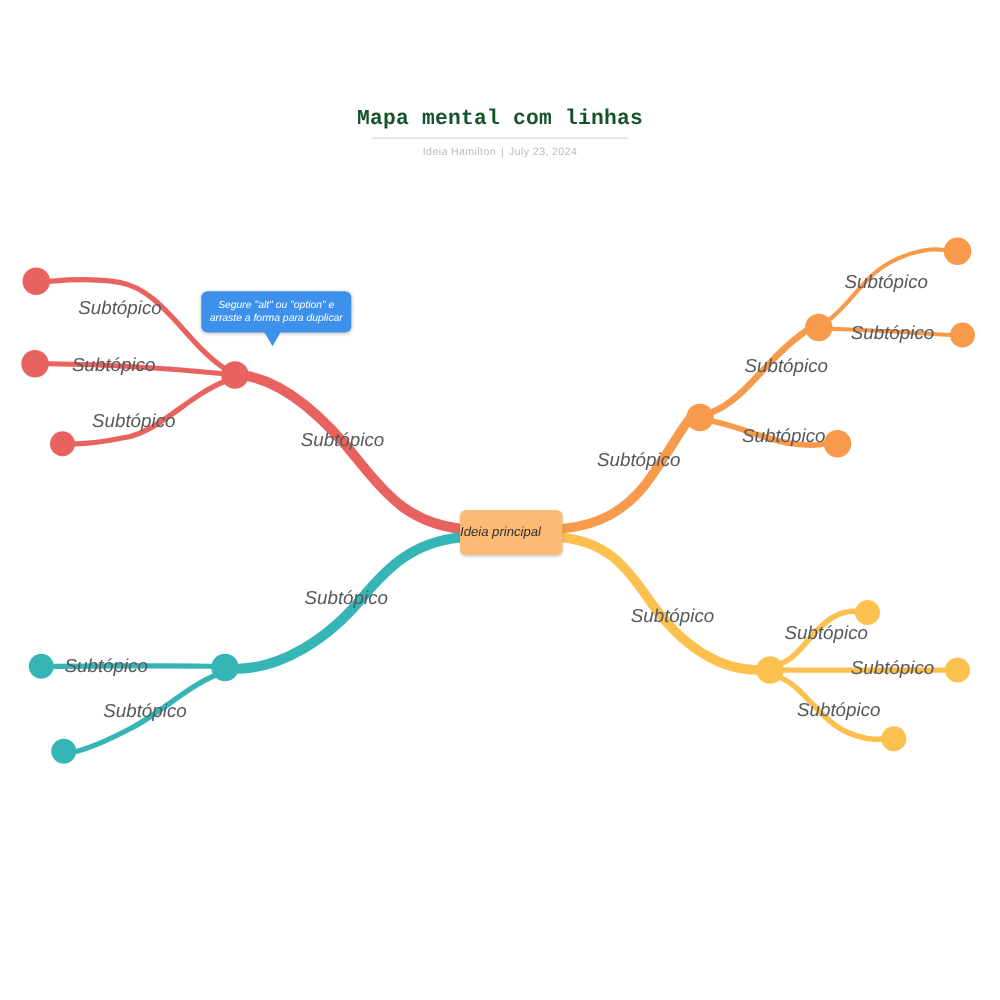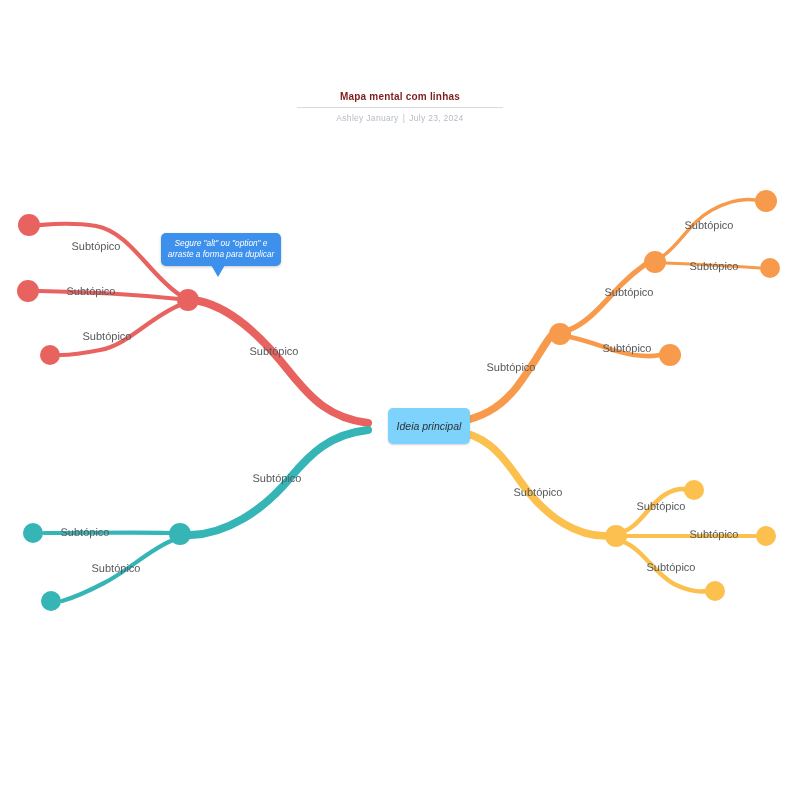--- a/index.html
+++ b/index.html
@@ -21,64 +21,65 @@
     height: 800px;
   }
   .doc-header {
     position: absolute;
     top: 86px;
     left: 0;
     width: 800px;
     text-align: center;
   }
   .doc-title {
-    font-size: 10px;
+    font-size: 17px;
     font-weight: bold;
-    color: #7f1d1d;
+    color: #14532d;
     letter-spacing: 0.2px;
     margin: 0;
     padding: 0 0 3px 0;
     display: inline-block;
+    font-family: Liberation Mono, monospace;
   }
   .title-rule {
     width: 206px;
     height: 1px;
     background: #d8dce2;
     margin: 2px auto 0 auto;
   }
   .doc-subtitle {
     font-size: 8.5px;
     color: #b6bcc5;
     margin-top: 5px;
     letter-spacing: 0.3px;
   }
   .sep {
     padding: 0 4px;
   }
   .node-label {
     position: absolute;
-    font-size: 11px;
+    font-size: 15px;
+    font-style: italic;
     color: #55585c;
     white-space: nowrap;
     transform: translate(-50%, -50%);
     text-rendering: geometricPrecision;
   }
   .central-node {
     position: absolute;
     left: 368px;
     top: 408px;
     width: 82px;
     height: 36px;
-    background: #7dd3fc;
+    background: #fdba74;
     border-radius: 5px;
     box-shadow: 0 1px 2px rgba(0,0,0,0.18);
     display: flex;
     align-items: center;
-    justify-content: center;
-    margin-left: 20px;
+    justify-content: flex-start;
   }
   .central-node span {
     font-size: 10.5px;
     font-style: italic;
     color: #2e3033;
     white-space: nowrap;
   }
   .tooltip {
     position: absolute;
     left: 161px;
@@ -163,21 +164,21 @@
     <circle cx="694" cy="490" r="10" fill="#fbc04e"></circle>
     <circle cx="766" cy="536" r="10" fill="#fbc04e"></circle>
     <circle cx="715" cy="591" r="10" fill="#fbc04e"></circle>
   </g>
 </svg>
 
 <div class="doc-header">
   <div class="doc-title">Mapa mental com linhas</div>
   <div class="title-rule"></div>
   <div class="doc-subtitle">
-    <span>Ashley January</span><span class="sep">|</span><span>July 23, 2024</span>
+    <span>Ideia Hamilton</span><span class="sep">|</span><span>July 23, 2024</span>
   </div>
 </div>
 
 <div class="central-node">
   <span>Ideia principal</span>
 </div>
 
 <div class="tooltip">
   <div class="tooltip-text">Segure "alt" ou "option" e arraste a forma para duplicar</div>
   <div class="tooltip-pointer"></div>

